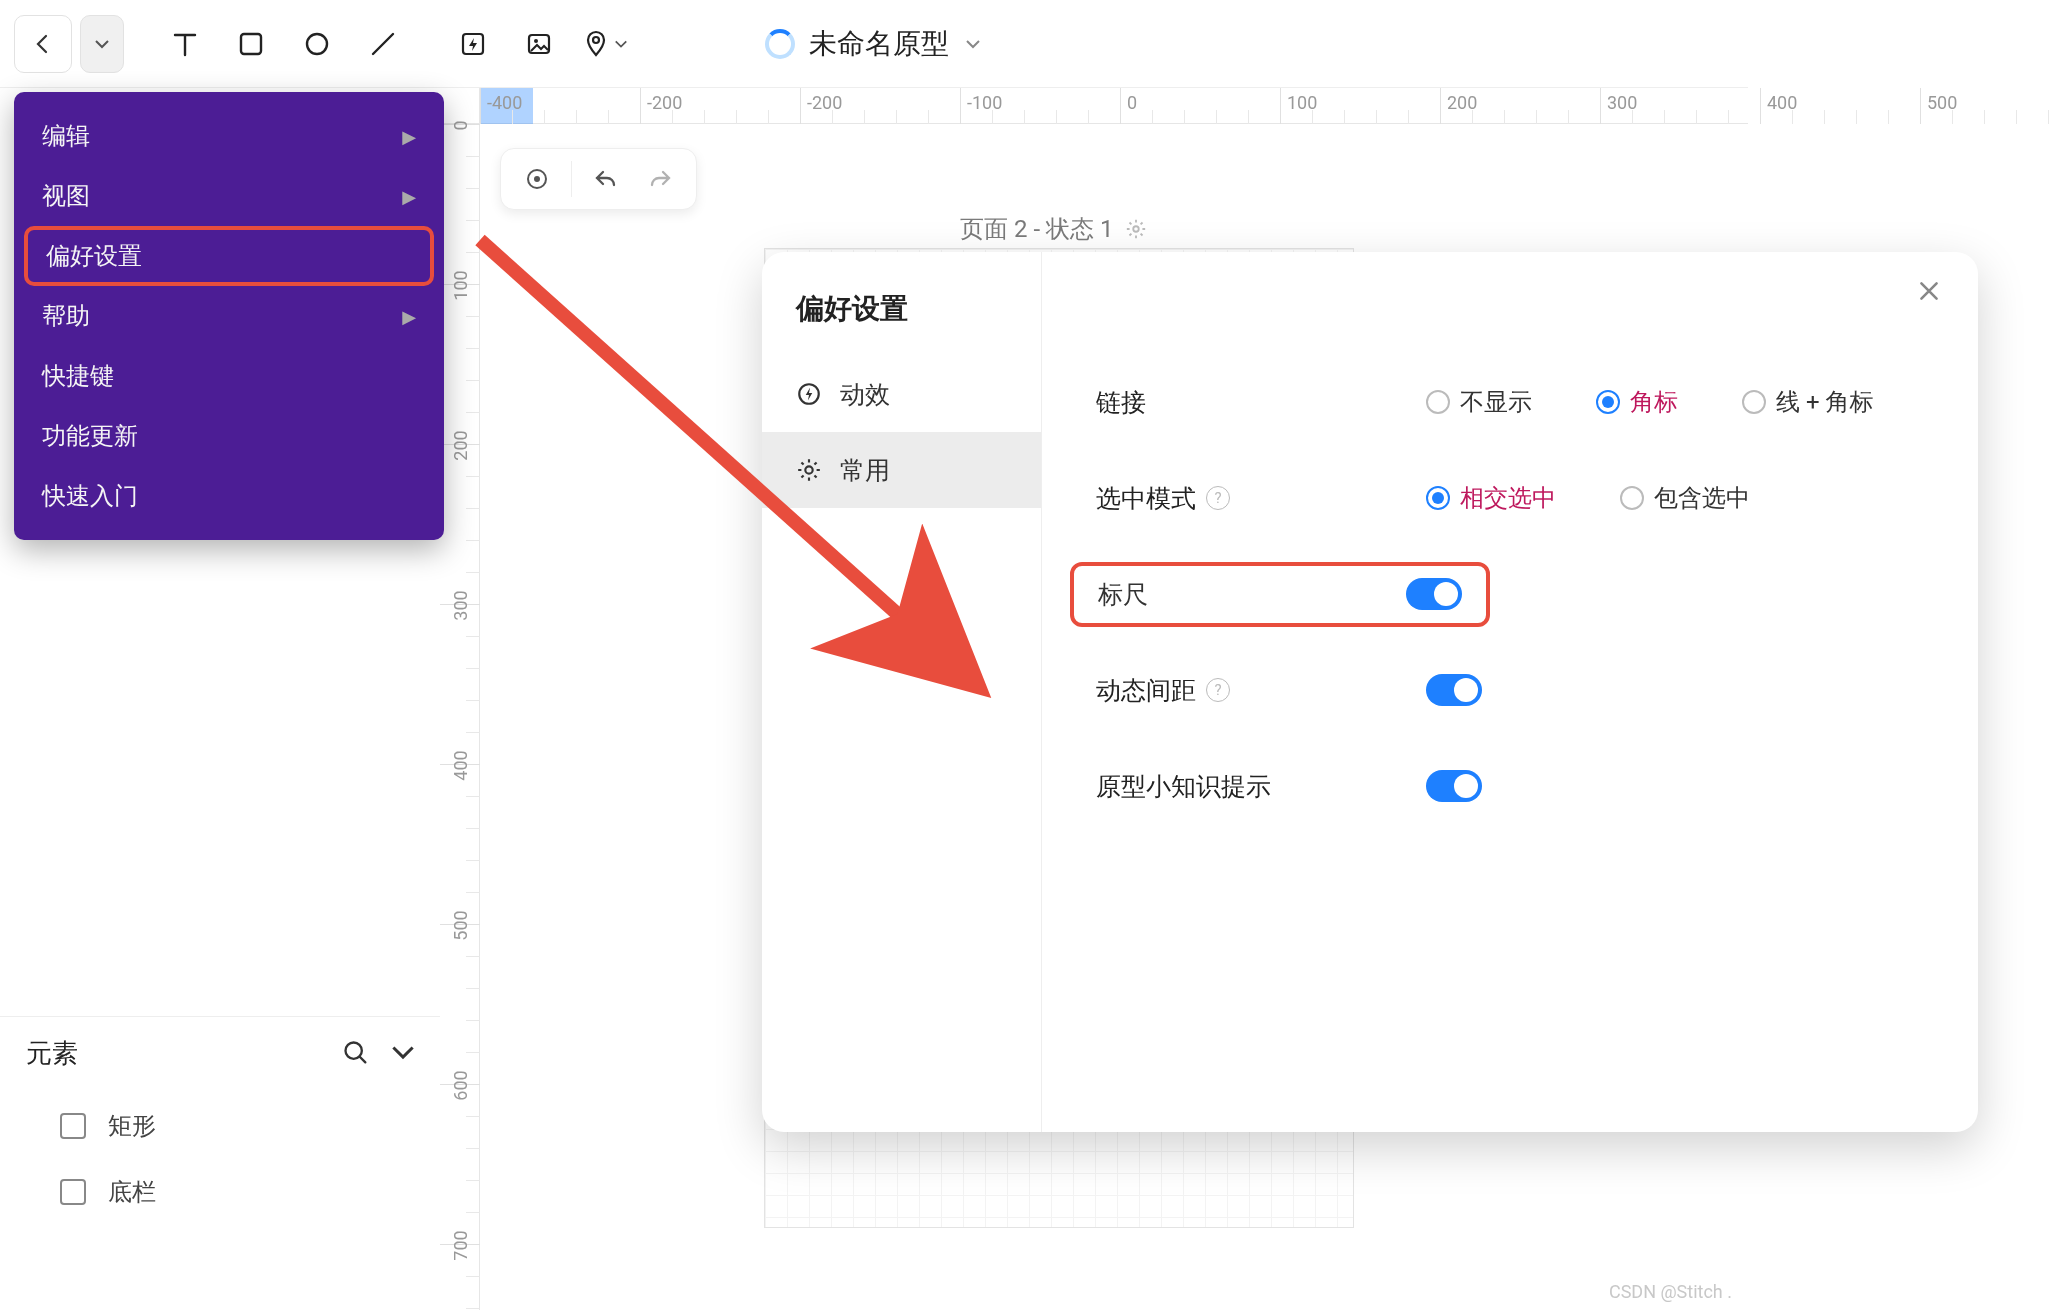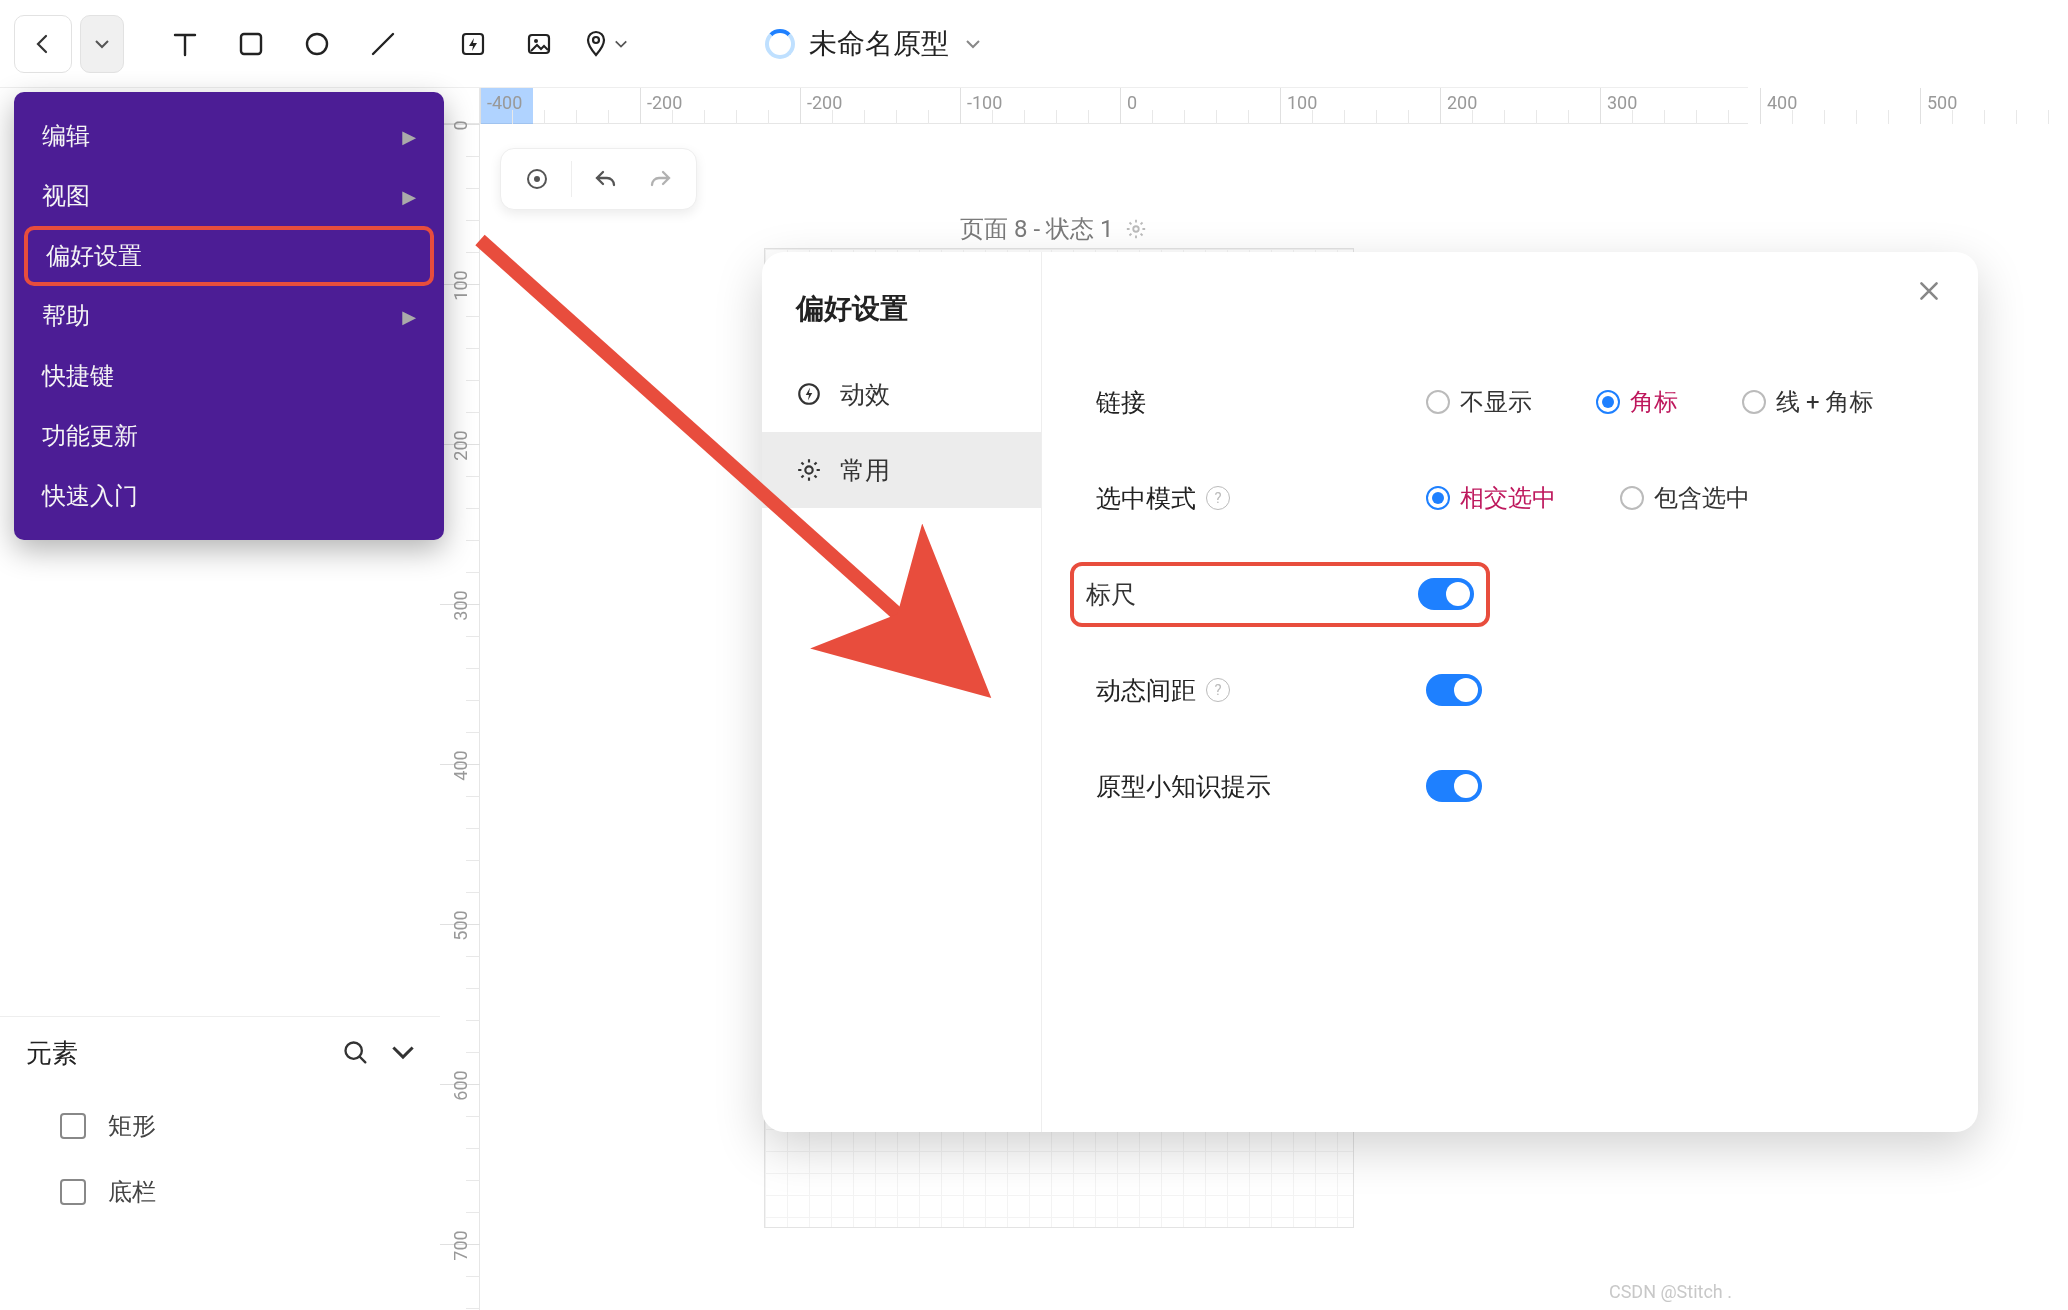--- a/index.html
+++ b/index.html
@@ -193,21 +193,21 @@
 .toggle{
   width:56px; height:32px; border-radius:16px; background:#1e80ff;
   position:relative; cursor:pointer;
 }
 .toggle:after{
   content:""; position:absolute; right:4px; top:4px; width:24px; height:24px;
   background:#fff; border-radius:50%;
 }
 .ruler-highlight{
   border:4px solid #e84d3d; border-radius:12px;
-  padding:12px 12px; margin-left:-26px; width:420px;
+  padding:12px 24px; margin-left:-26px; width:420px;
   display:flex; align-items:center; justify-content:space-between;
 }
 .watermark{
   position:absolute; right:16px; bottom:8px; font-size:18px; color:#c8c8c8;
 }
 </style>
 </head>
 <body>
 
 <div class="root" id="root" style="transform: scale(1);">
@@ -452,21 +452,21 @@
           </svg>
       </div>
       <div class="mini" style="opacity:.45">
         <svg width="26" height="26" viewBox="0 0 26 26">
             <path d="M16 6l6 6-6 6M22 12H12a7 7 0 0 0-7 7" fill="none" stroke="#555" stroke-width="2.3" stroke-linecap="round"></path>
           </svg>
       </div>
     </div>
 
     <div class="page-label">
-      <span>页面 8 - 状态 1</span>
+      <span>页面 2 - 状态 1</span>
       <svg width="22" height="22" viewBox="0 0 24 24" class="gear-sm">
           <circle cx="12" cy="12" r="3" fill="none" stroke="#bbb" stroke-width="2"></circle>
           <path d="M12 2v3M12 19v3M2 12h3M19 12h3M4.9 4.9l2.1 2.1M17 17l2.1 2.1M19.1 4.9 17 7M7 17l-2.1 2.1" stroke="#bbb" stroke-width="2"></path>
         </svg>
     </div>
 
     <div class="artboard"></div>
   </div>
 
   <svg class="red-arrow" width="560" height="520" viewBox="0 0 560 520">

